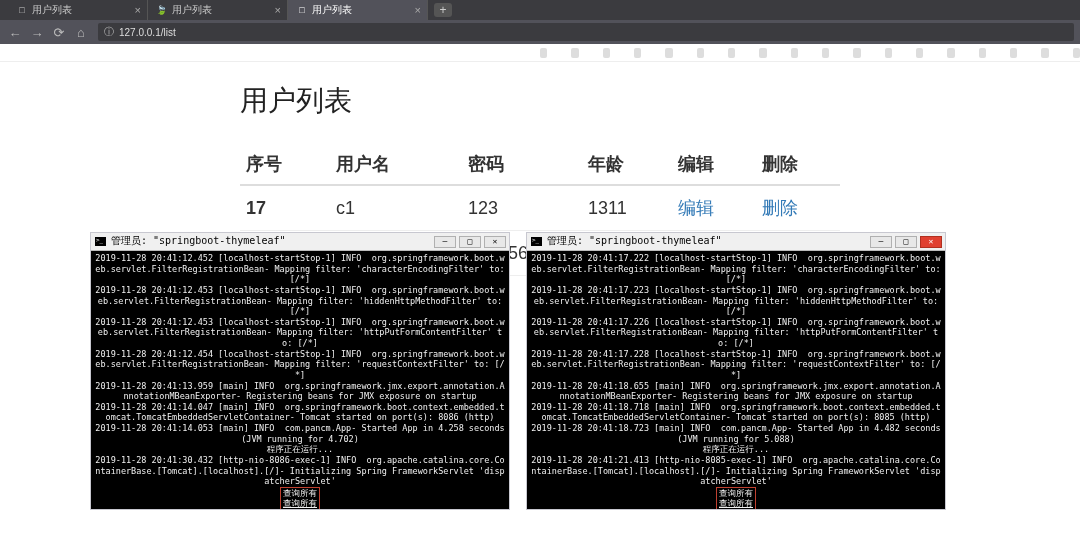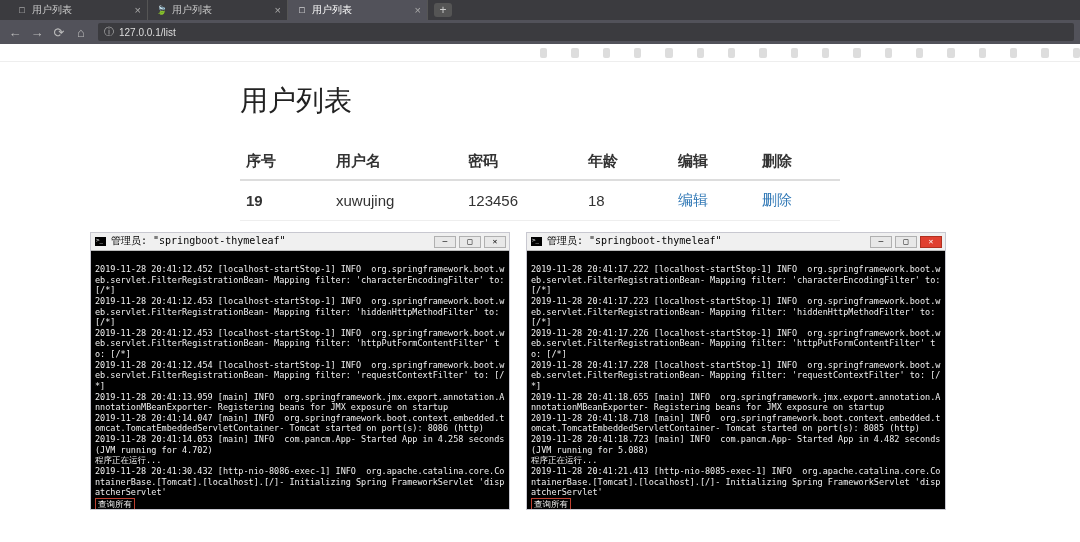--- a/index.html
+++ b/index.html
@@ -19,36 +19,36 @@
     .url-icon { color: #bbb; font-size: 10px; margin-right: 5px; }
     .url-text { color: #ddd; font-size: 10px; }
     
     
     .bookmarks { background: #fff; height: 18px; border-bottom: 1px solid #eee; display:flex; align-items:center; padding-left: 540px; gap: 24px; }
     .bm { width: 10px; height: 10px; background: #ddd; border-radius: 2px; }
     
     
     .page { padding: 20px 240px 0; }
     .page-title { font-size: 28px; font-weight: 500; color: #222; margin-bottom: 24px; }
-    .tbl { width: 100%; border-collapse: collapse; font-size: 15px; }
+    .tbl { width: 100%; border-collapse: collapse; font-size: 18px; }
     .tbl th { text-align: left; font-weight: bold; padding: 8px 6px; border-bottom: 2px solid #ddd; color: #333; }
     .tbl td { padding: 10px 6px; border-bottom: 1px solid #eee; color: #333; }
     .tbl a { color: #337ab7; text-decoration: none; cursor: pointer; }
     .add-btn { display: inline-block; background: #5bc0de; color: #fff; font-size: 12px; padding: 5px 11px; border-radius: 3px; margin-top: 12px; cursor: pointer; border: none; }
     
     
     .term-wrap { position: absolute; top: 232px; left: 90px; display: flex; gap: 16px; }
     .term { width: 420px; background: #000; border: 1px solid #c8c8d0; font-family: Consolas, monospace; font-size: 8.5px; color: #f0f0f0; line-height: 1.25; }
     .term-title { background: #f0f0f0; color: #000; height: 18px; display: flex; align-items: center; padding: 0 4px; font-size: 10px; border-bottom: 1px solid #bbb; position: relative; }
     .term-ico { width: 11px; height: 9px; background: #000; margin-right: 5px; display: inline-block; position: relative; }
     .term-ico::after { content: ">_"; color: #fff; font-size: 6px; position: absolute; top: -1px; left: 1px; }
     .term-ctrls { position: absolute; right: 3px; display: flex; gap: 3px; }
     .tctrl { width: 22px; height: 12px; background: #e8e8e8; border: 1px solid #b0b0b0; font-size: 8px; display: flex; align-items: center; justify-content: center; cursor: pointer; }
     .tctrl.red { background: #e04030; color: #fff; border-color: #b03020; }
-    .term-body { padding: 13px 4px; height: 258px; overflow: hidden; white-space: pre-wrap; word-break: break-all; }
+    .term-body { padding: 2px 4px; height: 258px; overflow: hidden; white-space: pre-wrap; word-break: break-all; text-align: center; }
     .red-box { border: 1px solid #c04030; padding: 0 2px; display: inline-block; font-family: Liberation Serif, serif; }
     .underline { text-decoration: underline; }
   </style>
 </head>
 <body>
 
 <div class="browser-top">
   <div class="tab">
     <span class="tab-icon">□</span>
     <span>用户列表</span>
@@ -107,20 +107,28 @@
         <th style="width:15%">序号</th>
         <th style="width:22%">用户名</th>
         <th style="width:20%">密码</th>
         <th style="width:15%">年龄</th>
         <th style="width:14%">编辑</th>
         <th style="width:14%">删除</th>
       </tr>
     </thead>
     <tbody>
       <tr>
+        <td style="font-weight:bold">17</td>
+        <td>c1</td>
+        <td>123</td>
+        <td>1311</td>
+        <td><a>编辑</a></td>
+        <td><a>删除</a></td>
+      </tr>
+      <tr>
         <td style="font-weight:bold">19</td>
         <td>xuwujing</td>
         <td>123456</td>
         <td>18</td>
         <td><a>编辑</a></td>
         <td><a>删除</a></td>
       </tr>
     </tbody>
   </table>
   <button class="add-btn">添加</button>

